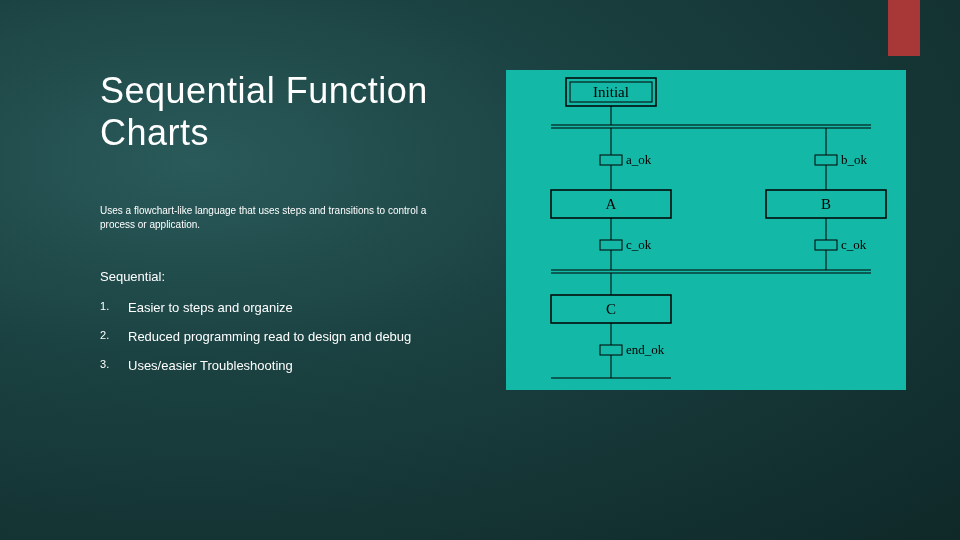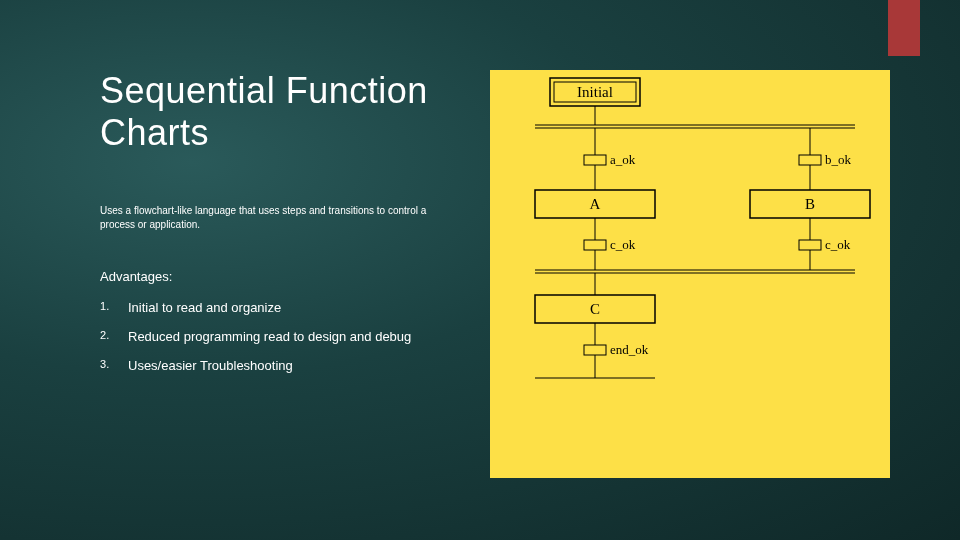--- a/index.html
+++ b/index.html
@@ -14,21 +14,21 @@
     position: absolute;
     top: 0;
     right: 40px;
     width: 32px;
     height: 56px;
     background: #a83838;
   }
   .slide {
     padding: 70px 50px 40px 100px;
     display: flex;
-    gap: 20px;
+    gap: 36px;
   }
   .left-col {
     flex: 0 0 370px;
   }
   .title {
     font-size: 36px;
     font-weight: 400;
     margin-bottom: 50px;
     letter-spacing: 0.5px;
   }
@@ -54,44 +54,44 @@
     position: relative;
   }
   ol.adv-list li::before {
     content: counter(item) ".";
     position: absolute;
     left: 0;
     font-size: 11px;
   }
   .diagram-wrap {
     flex: 0 0 400px;
-    background: #fde047;
+    background: #14b8a6;
     color: #000;
-    height: 408px;
+    height: 320px;
     position: relative;
     font-family: "Times New Roman", serif;
   }
   .diagram-wrap svg {
     position: absolute;
     top: 0;
     left: 0;
   }
 </style>
 </head>
 <body>
 
 <div class="accent-bar"></div>
 
 <div class="slide">
   <div class="left-col">
     <h1 class="title">Sequential Function Charts</h1>
     <p class="para">Uses a flowchart-like language that uses steps and transitions to control a process or application.</p>
-    <p class="adv-label">Advantages:</p>
+    <p class="adv-label">Sequential:</p>
     <ol class="adv-list">
-      <li>Initial to read and organize</li>
+      <li>Easier to steps and organize</li>
       <li>Reduced programming read to design and debug</li>
       <li>Uses/easier Troubleshooting</li>
     </ol>
   </div>
 
   <div class="diagram-wrap">
     <svg width="400" height="320">
 
       <rect x="60" y="8" width="90" height="28" fill="none" stroke="#000" stroke-width="1.5"></rect>
       <rect x="64" y="12" width="82" height="20" fill="none" stroke="#000" stroke-width="1"></rect>

